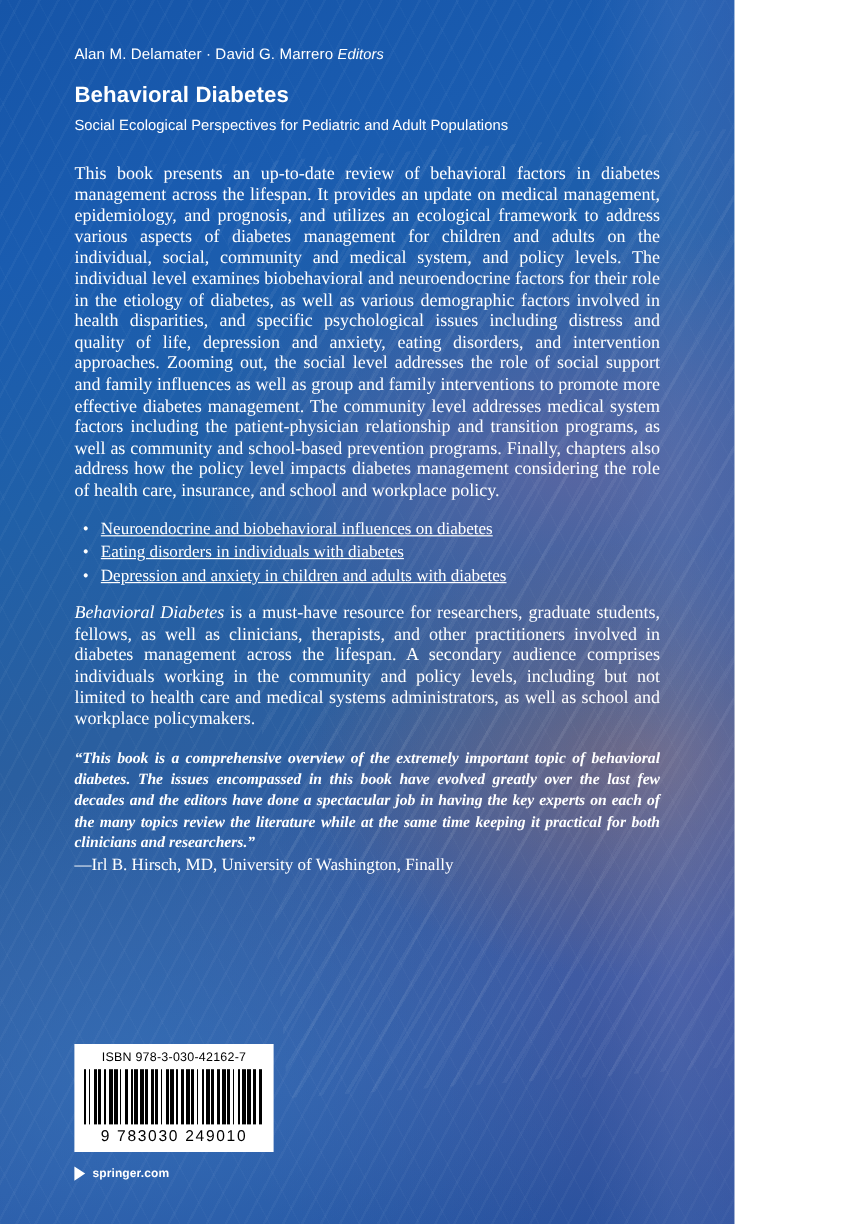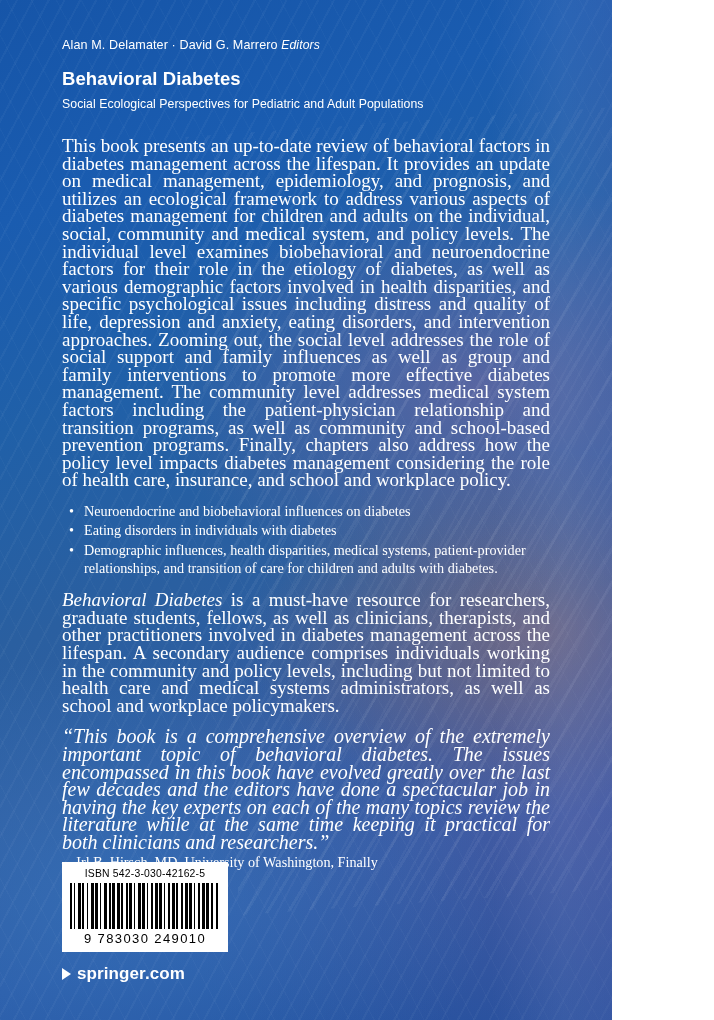--- a/index.html
+++ b/index.html
@@ -72,33 +72,34 @@
     margin-bottom: 7px;
   }
   .subtitle {
     font-family: "Liberation Sans", sans-serif;
     font-size: 12.3px;
     letter-spacing: 0.05px;
     margin-bottom: 26px;
   }
   p.body {
     font-family: "Liberation Serif", serif;
-    font-size: 19px;
+    font-size: 15px;
     line-height: 17.6px;
     text-align: justify;
     margin: 0 0 14px 0;
     color: #ffffff;
   }
   .topics-intro {
     margin-bottom: 8px;
   }
   ul.topics {
     margin: 0 0 14px 0;
     padding-left: 20px;
     list-style: none;
+    text-decoration: underline;
   }
   ul.topics li {
     position: relative;
     font-family: "Liberation Serif", serif;
     font-size: 14.2px;
     line-height: 17.6px;
     margin-bottom: 2px;
     padding-left: 2px;
   }
   ul.topics li::before {
@@ -106,24 +107,25 @@
     position: absolute;
     left: -13px;
     top: 0;
   }
   .closing em {
     font-style: italic;
   }
   .quote {
     font-family: "Liberation Serif", serif;
     font-style: italic;
-    font-size: 20px;
+    font-size: 13px;
     line-height: 17.6px;
     text-align: justify;
     margin: 0 0 2px 0;
+    font-weight: bold;
   }
   .quote-attrib {
     font-family: "Liberation Serif", serif;
     font-size: 14.2px;
     line-height: 17.6px;
     margin: 0;
   }
   
   .bottom {
     position: absolute;
@@ -185,21 +187,21 @@
   }
   .springer .tri {
     width: 0;
     height: 0;
     border-left: 9px solid #ffffff;
     border-top: 6px solid transparent;
     border-bottom: 6px solid transparent;
   }
   .springer .label {
     font-family: "Liberation Sans", sans-serif;
-    font-size: 17px;
+    font-size: 10px;
     font-weight: bold;
     color: #ffffff;
     letter-spacing: 0.1px;
   }
   
   .edge-glow {
     position: absolute;
     right: 0;
     top: 0;
     width: 120px;
@@ -224,33 +226,33 @@
 
     <div class="title">Behavioral Diabetes</div>
     <div class="subtitle">Social Ecological Perspectives for Pediatric and Adult Populations</div>
 
     <p class="body">This book presents an up-to-date review of behavioral factors in diabetes management across the lifespan. It provides an update on medical management, epidemiology, and prognosis, and utilizes an ecological framework to address various aspects of diabetes management for children and adults on the individual, social, community and medical system, and policy levels. The individual level examines biobehavioral and neuroendocrine factors for their role in the etiology of diabetes, as well as various demographic factors involved in health disparities, and specific psychological issues including distress and quality of life, depression and anxiety, eating disorders, and intervention approaches. Zooming out, the social level addresses the role of social support and family influences as well as group and family interventions to promote more effective diabetes management. The community level addresses medical system factors including the patient-physician relationship and transition programs, as well as community and school-based prevention programs. Finally, chapters also address how the policy level impacts diabetes management considering the role of health care, insurance, and school and workplace policy.</p>
 
 
     <ul class="topics">
       <li>Neuroendocrine and biobehavioral influences on diabetes</li>
       <li>Eating disorders in individuals with diabetes</li>
-      <li>Demographic influences, health disparities, medical systems, patient-provider relationships, and transition of care for children and adults with diabetes.</li>
+      <li>Depression and anxiety in children and adults with diabetes</li>
     </ul>
 
     <p class="body closing"><em>Behavioral Diabetes</em><span> is a must-have resource for researchers, graduate students, fellows, as well as clinicians, therapists, and other practitioners involved in diabetes management across the lifespan. A secondary audience comprises individuals working in the community and policy levels, including but not limited to health care and medical systems administrators, as well as school and workplace policymakers.</span></p>
 
     <p class="quote">“This book is a comprehensive overview of the extremely important topic of behavioral diabetes. The issues encompassed in this book have evolved greatly over the last few decades and the editors have done a spectacular job in having the key experts on each of the many topics review the literature while at the same time keeping it practical for both clinicians and researchers.”</p>
     <p class="quote-attrib">—Irl B. Hirsch, MD, University of Washington, Finally</p>
 
   </div>
 
   <div class="bottom">
     <div class="isbn-box">
-      <div class="isbn-text">ISBN 542-3-030-42162-5</div>
+      <div class="isbn-text">ISBN 978-3-030-42162-7</div>
       <div class="barcode"></div>
       <div class="barcode-digits">9 783030 249010</div>
     </div>
     <div class="springer">
       <span class="tri"></span>
       <span class="label">springer.com</span>
     </div>
   </div>
 </div>
 

